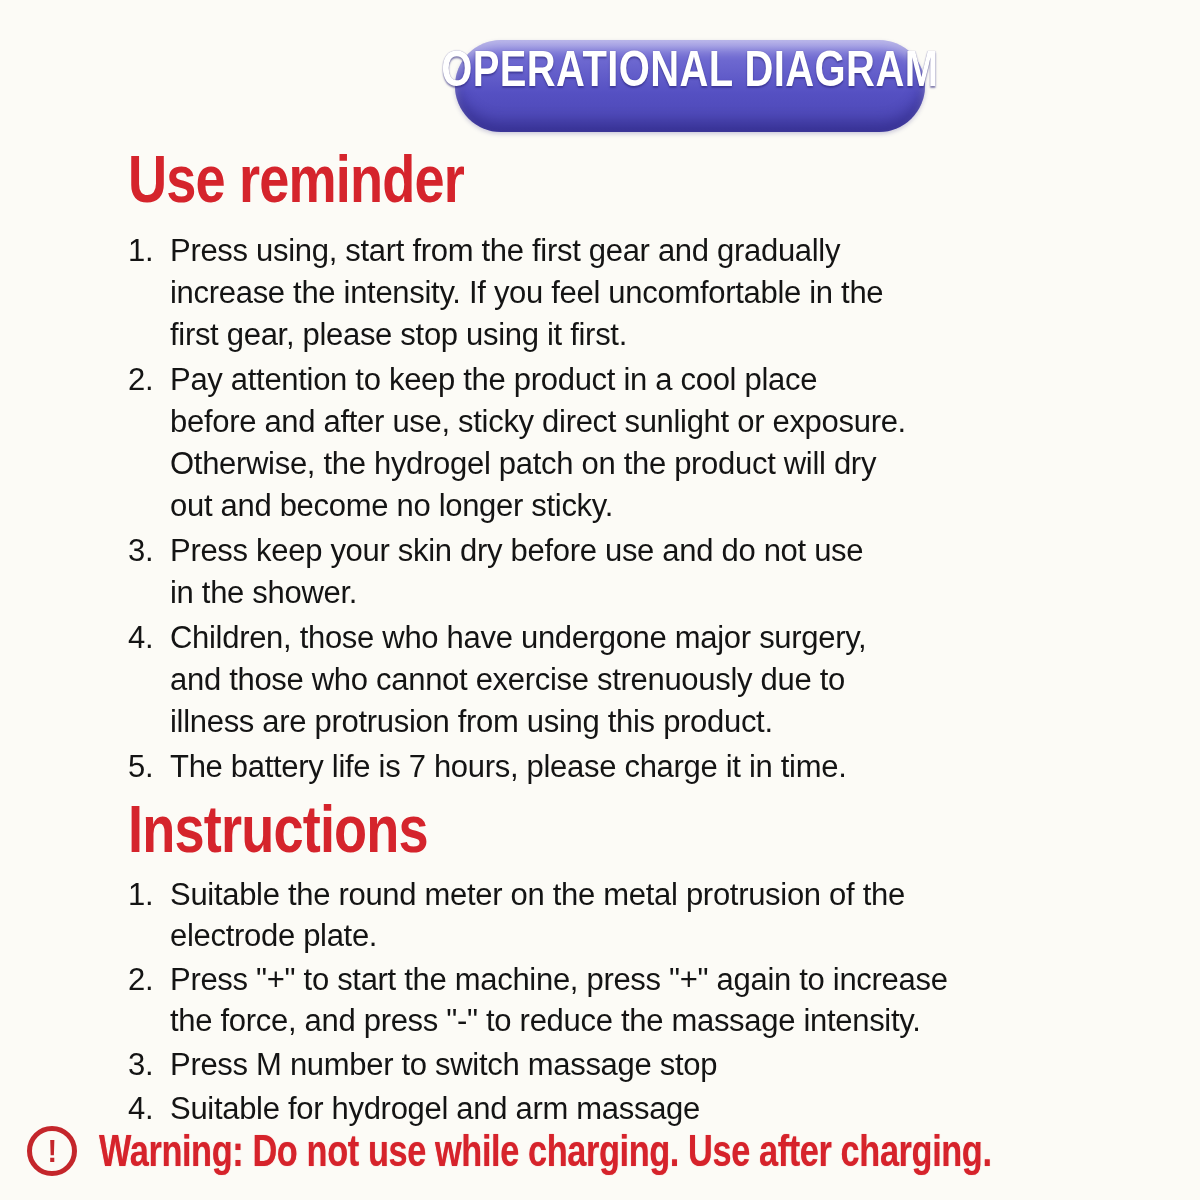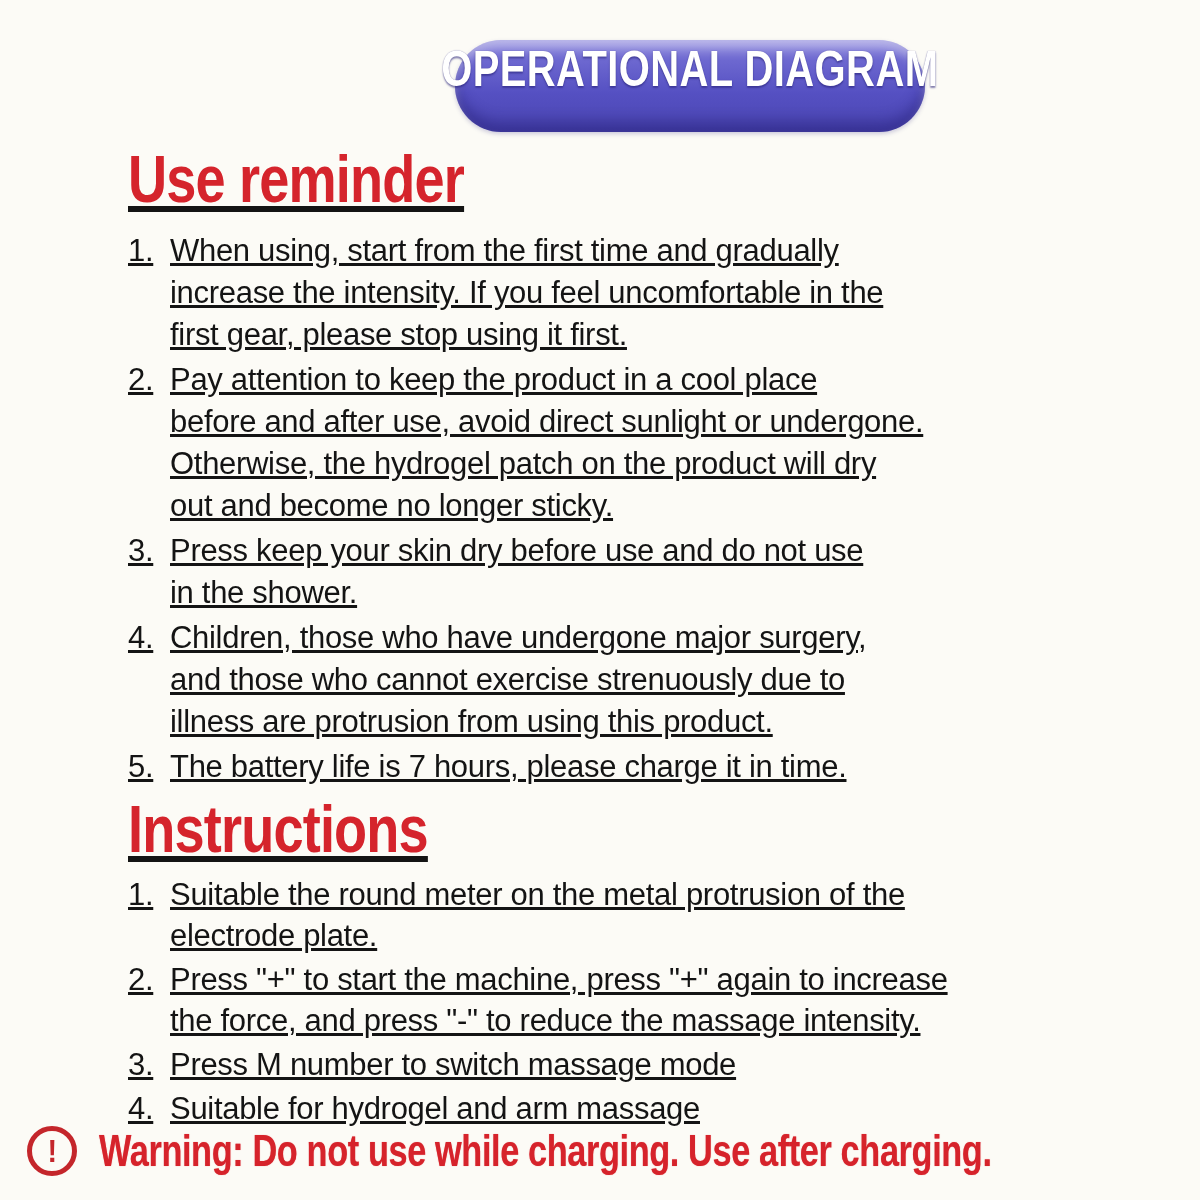--- a/index.html
+++ b/index.html
@@ -36,21 +36,20 @@
     transform: scaleX(0.80);
     letter-spacing: 0.5px;
     text-shadow: 0 2px 2px rgba(40,35,120,0.55), 0 0 1px rgba(40,35,120,0.6);
   }
   
   .content {
     position: absolute;
     left: 128px;
     top: 146px;
     width: 1000px;
-    text-decoration: underline;
   }
   .red-heading {
     margin: 0;
     color: #d5242c;
     font-weight: bold;
     font-size: 66px;
     line-height: 66px;
     transform: scaleX(0.82);
     transform-origin: left center;
     letter-spacing: -1px;
@@ -133,28 +132,28 @@
     <span class="banner-label">OPERATIONAL DIAGRAM</span>
   </div>
 
   <div class="content">
 
     <h1 class="red-heading heading-use">Use reminder</h1>
 
     <ol class="plain">
       <li>
         <span class="item-number">1.</span>
-        <span class="item-text">When using, start from the first time and gradually
+        <span class="item-text">Press using, start from the first gear and gradually
 increase the intensity. If you feel uncomfortable in the
 first gear, please stop using it first.</span>
       </li>
       <li>
         <span class="item-number">2.</span>
         <span class="item-text">Pay attention to keep the product in a cool place
-before and after use, avoid direct sunlight or undergone.
+before and after use, sticky direct sunlight or exposure.
 Otherwise, the hydrogel patch on the product will dry
 out and become no longer sticky.</span>
       </li>
       <li>
         <span class="item-number">3.</span>
         <span class="item-text">Press keep your skin dry before use and do not use
 in the shower.</span>
       </li>
       <li>
         <span class="item-number">4.</span>
@@ -176,21 +175,21 @@
         <span class="item-text">Suitable the round meter on the metal protrusion of the
 electrode plate.</span>
       </li>
       <li>
         <span class="item-number">2.</span>
         <span class="item-text">Press "+" to start the machine, press "+" again to increase
 the force, and press "-" to reduce the massage intensity.</span>
       </li>
       <li>
         <span class="item-number">3.</span>
-        <span class="item-text">Press M number to switch massage mode</span>
+        <span class="item-text">Press M number to switch massage stop</span>
       </li>
       <li>
         <span class="item-number">4.</span>
         <span class="item-text">Suitable for hydrogel and arm massage</span>
       </li>
     </ol>
 
   </div>
 
   <div class="warning-bar">

